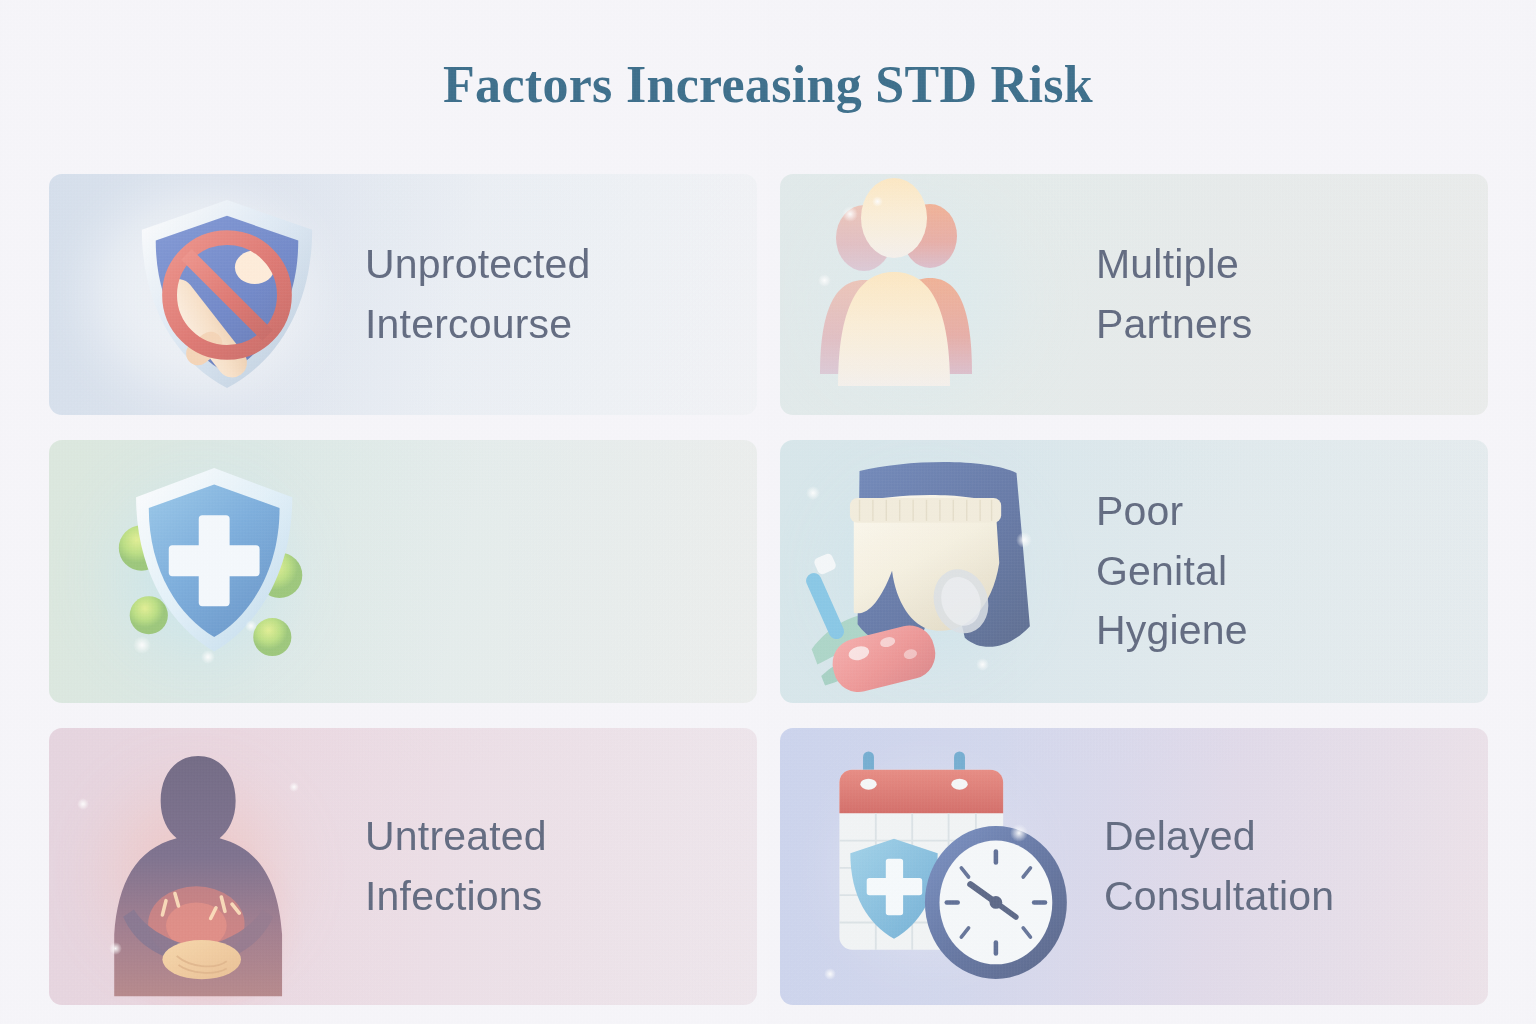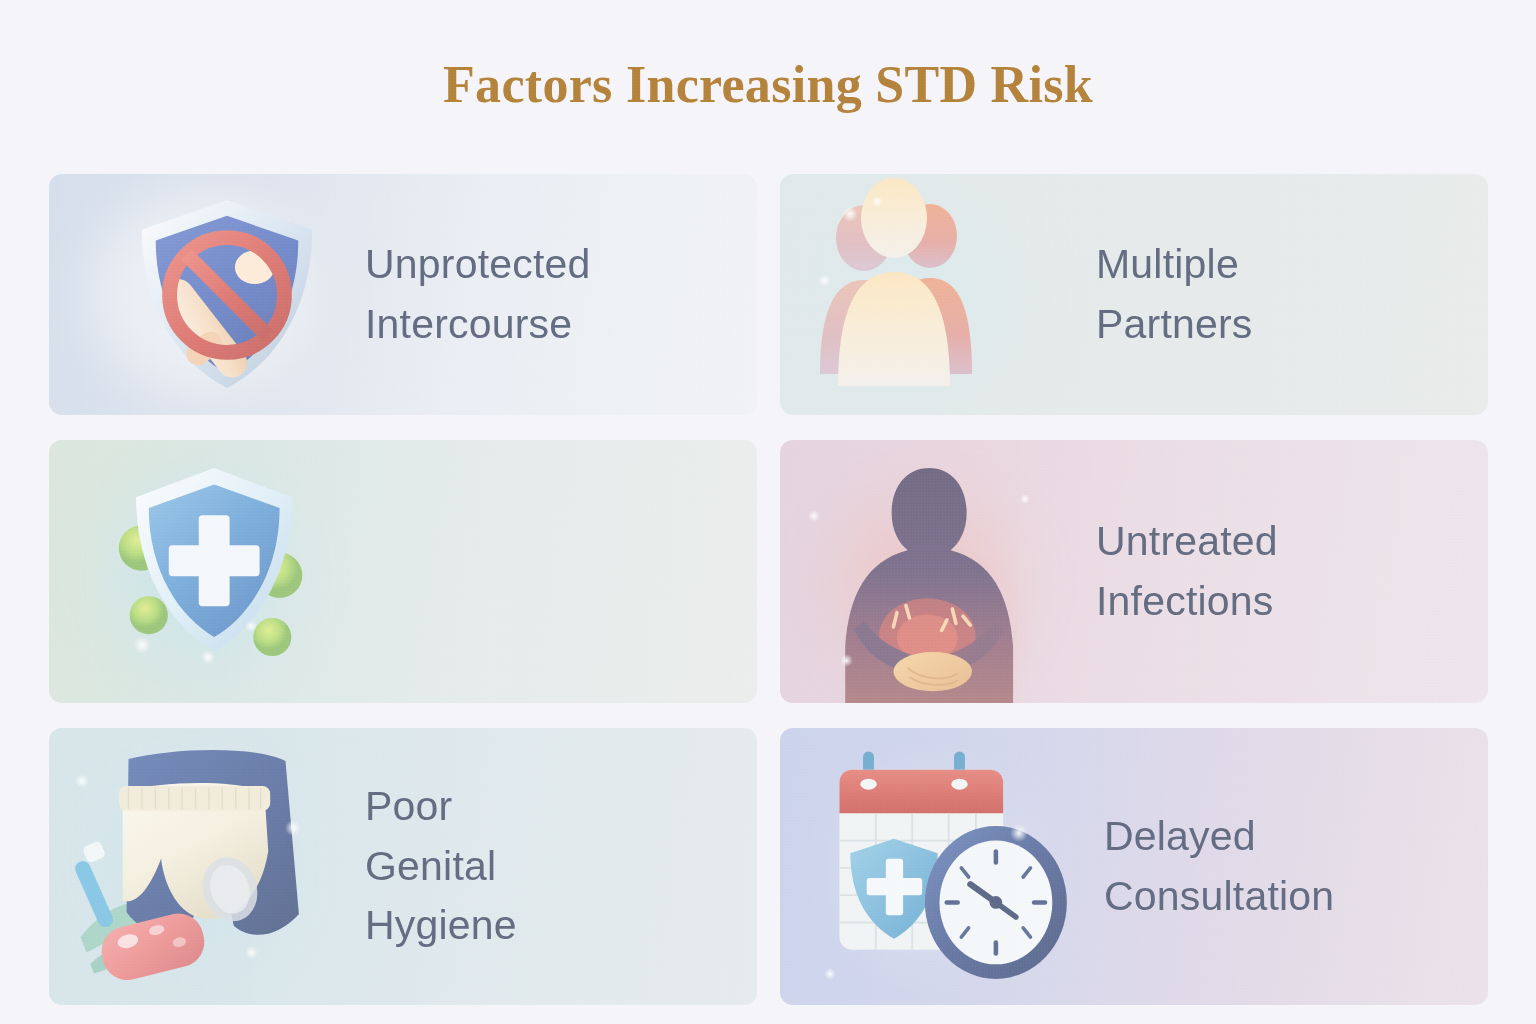--- a/index.html
+++ b/index.html
@@ -29,21 +29,21 @@
   .page-title {
     position: absolute;
     top: 55px;
     left: 0;
     width: 1536px;
     text-align: center;
     font-family: "Liberation Serif", serif;
     font-weight: bold;
     font-size: 52px;
     letter-spacing: 0.3px;
-    color: #a16207;
+    color: #0c4a6e;
     z-index: 5;
   }
 
   .grid {
     position: absolute;
     top: 174px;
     left: 49px;
     width: 1439px;
     height: 831px;
     display: grid;
@@ -243,66 +243,20 @@
 
         <g fill="#f2f8fd">
           <rect x="101" y="62" width="34" height="100" rx="4"></rect>
           <rect x="68" y="95" width="100" height="34" rx="4"></rect>
         </g>
       </svg>
       <div class="sparkle" style="left:84px;top:196px;width:18px;height:18px;"></div>
       <div class="sparkle" style="left:152px;top:210px;width:14px;height:14px;"></div>
       <div class="sparkle" style="left:196px;top:180px;width:12px;height:12px;"></div>
     </div>
-  </div>
-
-  <div class="card bg-c5">
-    <div class="card-art">
-      <div class="glow" style="left:20px; top:30px; width:250px; height:230px; background:radial-gradient(circle,#f0a08e 0%,rgba(240,160,142,0) 68%); opacity:.65;"></div>
-      <div class="glow" style="left:96px; top:150px; width:130px; height:110px; background:radial-gradient(circle,#ef5f52 0%,rgba(239,95,82,0) 70%); opacity:.85;"></div>
-      <svg viewBox="0 0 280 277" style="position:absolute;left:42px;top:12px;width:250px;height:265px;" aria-hidden="true">
-        <defs>
-          <linearGradient id="silh" x1="0.5" y1="0" x2="0.5" y2="1">
-            <stop offset="0%" stop-color="#3b3055"></stop>
-            <stop offset="42%" stop-color="#4b3a62"></stop>
-            <stop offset="72%" stop-color="#7d4b63"></stop>
-            <stop offset="100%" stop-color="#9a5a5e"></stop>
-          </linearGradient>
-          <linearGradient id="handG" x1="0" y1="0" x2="1" y2="1">
-            <stop offset="0%" stop-color="#f6c98a"></stop>
-            <stop offset="100%" stop-color="#e2a86c"></stop>
-          </linearGradient>
-        </defs>
-        <path d="M120 8 C146 8 162 30 162 58 C162 78 154 92 144 100 C190 112 210 150 214 208 L214 277 L26 277 L26 208 C30 150 50 112 96 100 C86 92 78 78 78 58 C78 30 94 8 120 8 Z" fill="url(#silh)"></path>
-
-        <ellipse cx="118" cy="196" rx="54" ry="42" fill="#e85a48" opacity="0.55"></ellipse>
-        <ellipse cx="118" cy="198" rx="34" ry="26" fill="#f2705a" opacity="0.5"></ellipse>
-
-        <g stroke="#ffd9a6" stroke-width="4" stroke-linecap="round" opacity="0.9">
-          <line x1="84" y1="170" x2="80" y2="186"></line>
-          <line x1="94" y1="162" x2="98" y2="176"></line>
-          <line x1="146" y1="166" x2="150" y2="182"></line>
-          <line x1="158" y1="174" x2="166" y2="184"></line>
-          <line x1="140" y1="178" x2="134" y2="190"></line>
-        </g>
-
-        <path d="M36 188 C48 216 74 234 104 238 L118 222 C88 216 62 202 48 180 Z" fill="#5a4266" opacity="0.95"></path>
-        <path d="M204 188 C192 216 166 234 136 238 L122 222 C152 216 178 202 192 180 Z" fill="#6d4763" opacity="0.95"></path>
-        <ellipse cx="124" cy="236" rx="44" ry="22" fill="url(#handG)"></ellipse>
-        <g stroke="#d2965c" stroke-width="2" opacity="0.8" fill="none">
-          <path d="M96 232 C110 244 138 248 152 238"></path>
-          <path d="M98 242 C112 252 138 254 152 246"></path>
-        </g>
-      </svg>
-      <div class="sparkle" style="left:28px;top:70px;width:12px;height:12px;"></div>
-      <div class="sparkle" style="left:240px;top:54px;width:10px;height:10px;"></div>
-      <div class="sparkle" style="left:60px;top:214px;width:13px;height:13px;"></div>
-    </div>
-    <div class="card-label">Untreated
-Infections</div>
   </div>
 
   <div class="card bg-c4">
     <div class="card-art">
       <div class="glow" style="left:20px; top:20px; width:250px; height:230px; background:radial-gradient(circle,#b7dce8 0%,rgba(183,220,232,0) 70%); opacity:.8;"></div>
       <svg viewBox="0 0 280 263" style="position:absolute;left:24px;top:8px;width:268px;height:252px;" aria-hidden="true">
         <defs>
           <linearGradient id="navyU" x1="0" y1="0" x2="1" y2="1">
             <stop offset="0%" stop-color="#3c5ca0"></stop>
             <stop offset="55%" stop-color="#2c4786"></stop>
@@ -357,20 +311,66 @@
       </svg>
       <div class="sparkle" style="left:26px;top:46px;width:14px;height:14px;"></div>
       <div class="sparkle" style="left:236px;top:92px;width:16px;height:16px;"></div>
       <div class="sparkle" style="left:196px;top:218px;width:13px;height:13px;"></div>
     </div>
     <div class="card-label">Poor
 Genital
 Hygiene</div>
   </div>
 
+  <div class="card bg-c5">
+    <div class="card-art">
+      <div class="glow" style="left:20px; top:30px; width:250px; height:230px; background:radial-gradient(circle,#f0a08e 0%,rgba(240,160,142,0) 68%); opacity:.65;"></div>
+      <div class="glow" style="left:96px; top:150px; width:130px; height:110px; background:radial-gradient(circle,#ef5f52 0%,rgba(239,95,82,0) 70%); opacity:.85;"></div>
+      <svg viewBox="0 0 280 277" style="position:absolute;left:42px;top:12px;width:250px;height:265px;" aria-hidden="true">
+        <defs>
+          <linearGradient id="silh" x1="0.5" y1="0" x2="0.5" y2="1">
+            <stop offset="0%" stop-color="#3b3055"></stop>
+            <stop offset="42%" stop-color="#4b3a62"></stop>
+            <stop offset="72%" stop-color="#7d4b63"></stop>
+            <stop offset="100%" stop-color="#9a5a5e"></stop>
+          </linearGradient>
+          <linearGradient id="handG" x1="0" y1="0" x2="1" y2="1">
+            <stop offset="0%" stop-color="#f6c98a"></stop>
+            <stop offset="100%" stop-color="#e2a86c"></stop>
+          </linearGradient>
+        </defs>
+        <path d="M120 8 C146 8 162 30 162 58 C162 78 154 92 144 100 C190 112 210 150 214 208 L214 277 L26 277 L26 208 C30 150 50 112 96 100 C86 92 78 78 78 58 C78 30 94 8 120 8 Z" fill="url(#silh)"></path>
+
+        <ellipse cx="118" cy="196" rx="54" ry="42" fill="#e85a48" opacity="0.55"></ellipse>
+        <ellipse cx="118" cy="198" rx="34" ry="26" fill="#f2705a" opacity="0.5"></ellipse>
+
+        <g stroke="#ffd9a6" stroke-width="4" stroke-linecap="round" opacity="0.9">
+          <line x1="84" y1="170" x2="80" y2="186"></line>
+          <line x1="94" y1="162" x2="98" y2="176"></line>
+          <line x1="146" y1="166" x2="150" y2="182"></line>
+          <line x1="158" y1="174" x2="166" y2="184"></line>
+          <line x1="140" y1="178" x2="134" y2="190"></line>
+        </g>
+
+        <path d="M36 188 C48 216 74 234 104 238 L118 222 C88 216 62 202 48 180 Z" fill="#5a4266" opacity="0.95"></path>
+        <path d="M204 188 C192 216 166 234 136 238 L122 222 C152 216 178 202 192 180 Z" fill="#6d4763" opacity="0.95"></path>
+        <ellipse cx="124" cy="236" rx="44" ry="22" fill="url(#handG)"></ellipse>
+        <g stroke="#d2965c" stroke-width="2" opacity="0.8" fill="none">
+          <path d="M96 232 C110 244 138 248 152 238"></path>
+          <path d="M98 242 C112 252 138 254 152 246"></path>
+        </g>
+      </svg>
+      <div class="sparkle" style="left:28px;top:70px;width:12px;height:12px;"></div>
+      <div class="sparkle" style="left:240px;top:54px;width:10px;height:10px;"></div>
+      <div class="sparkle" style="left:60px;top:214px;width:13px;height:13px;"></div>
+    </div>
+    <div class="card-label">Untreated
+Infections</div>
+  </div>
+
   <div class="card bg-c6">
     <div class="card-art">
       <div class="glow" style="left:30px; top:30px; width:240px; height:220px; background:radial-gradient(circle,#ffffff 0%,rgba(255,255,255,0) 70%); opacity:.45;"></div>
       <svg viewBox="0 0 280 277" style="position:absolute;left:52px;top:18px;width:255px;height:252px;" aria-hidden="true">
         <defs>
           <linearGradient id="calRed" x1="0" y1="0" x2="0" y2="1">
             <stop offset="0%" stop-color="#e06054"></stop>
             <stop offset="100%" stop-color="#c4362f"></stop>
           </linearGradient>
           <linearGradient id="shB6" x1="0" y1="0" x2="1" y2="1">

